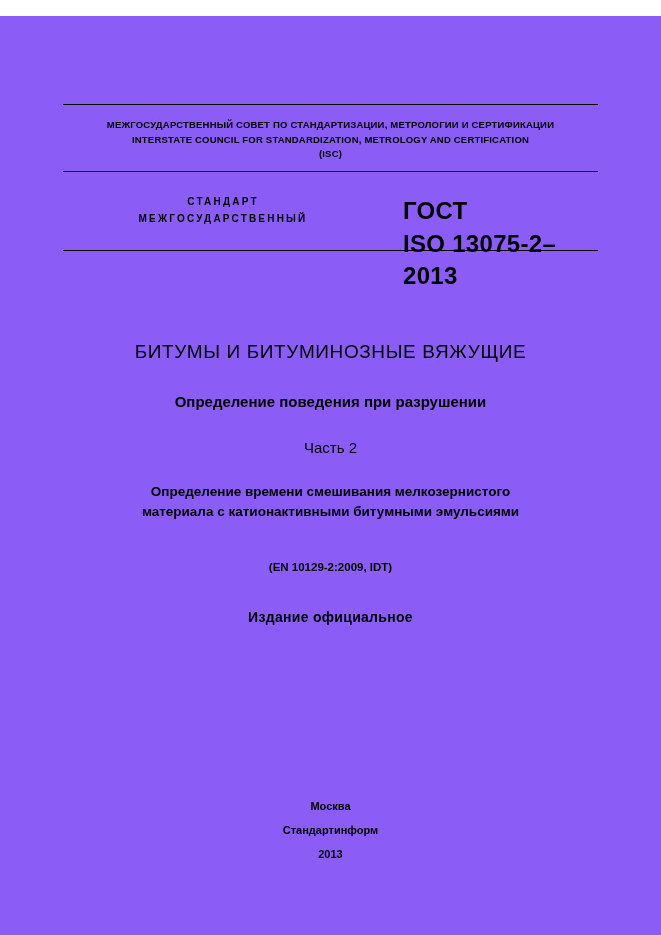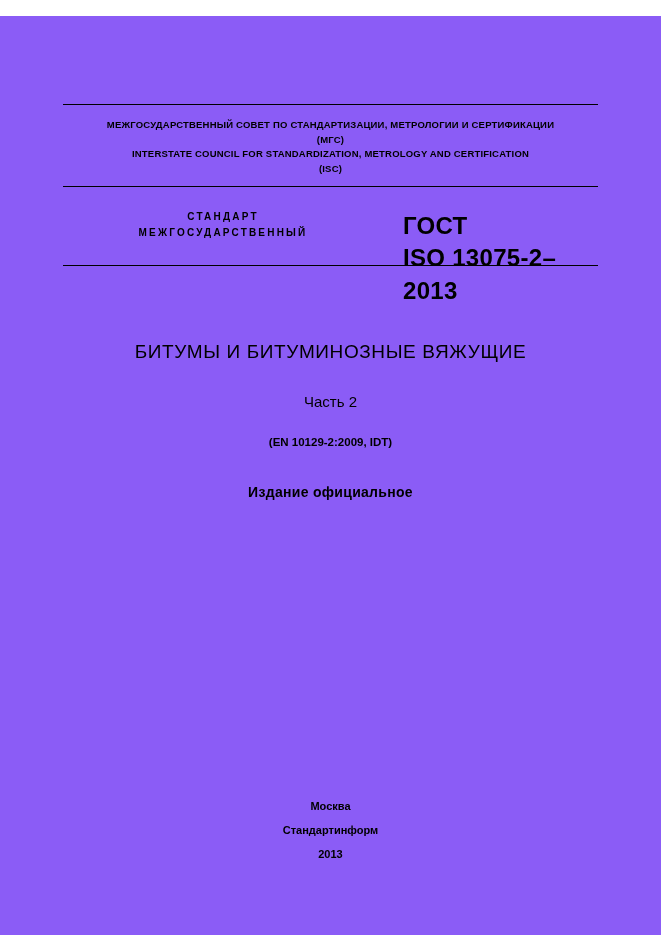--- a/index.html
+++ b/index.html
@@ -139,21 +139,20 @@
 </head>
 <body>
 
 <div class="page">
 
   <div class="header-block">
     <div class="rule"></div>
 
     <div class="council">
       <span class="line">МЕЖГОСУДАРСТВЕННЫЙ СОВЕТ ПО СТАНДАРТИЗАЦИИ, МЕТРОЛОГИИ И СЕРТИФИКАЦИИ</span>
-      <span class="sub">(МГС)</span>
       <span class="line">INTERSTATE COUNCIL FOR STANDARDIZATION, METROLOGY AND CERTIFICATION</span>
       <span class="sub">(ISC)</span>
     </div>
 
     <div class="rule rule-thin"></div>
 
     <div class="band">
       <div class="band-left">
         <div>СТАНДАРТ</div>
         <div>МЕЖГОСУДАРСТВЕННЫЙ</div>
@@ -163,21 +162,26 @@
         <div>ISO 13075-2–</div>
         <div>2013</div>
       </div>
     </div>
 
     <div class="rule rule-thin"></div>
   </div>
 
   <div class="title-block">
     <div class="t-main">БИТУМЫ И БИТУМИНОЗНЫЕ ВЯЖУЩИЕ</div>
+    <div class="t-sub">Определение поведения при разрушении</div>
     <div class="t-part">Часть 2</div>
+    <div class="t-desc">
+      <div>Определение времени смешивания мелкозернистого</div>
+      <div>материала с катионактивными битумными эмульсиями</div>
+    </div>
     <div class="t-en">(EN 10129-2:2009, IDT)</div>
     <div class="t-official">Издание официальное</div>
   </div>
 
   <div class="footer">
     <div>Москва</div>
     <div>Стандартинформ</div>
     <div>2013</div>
   </div>
 

